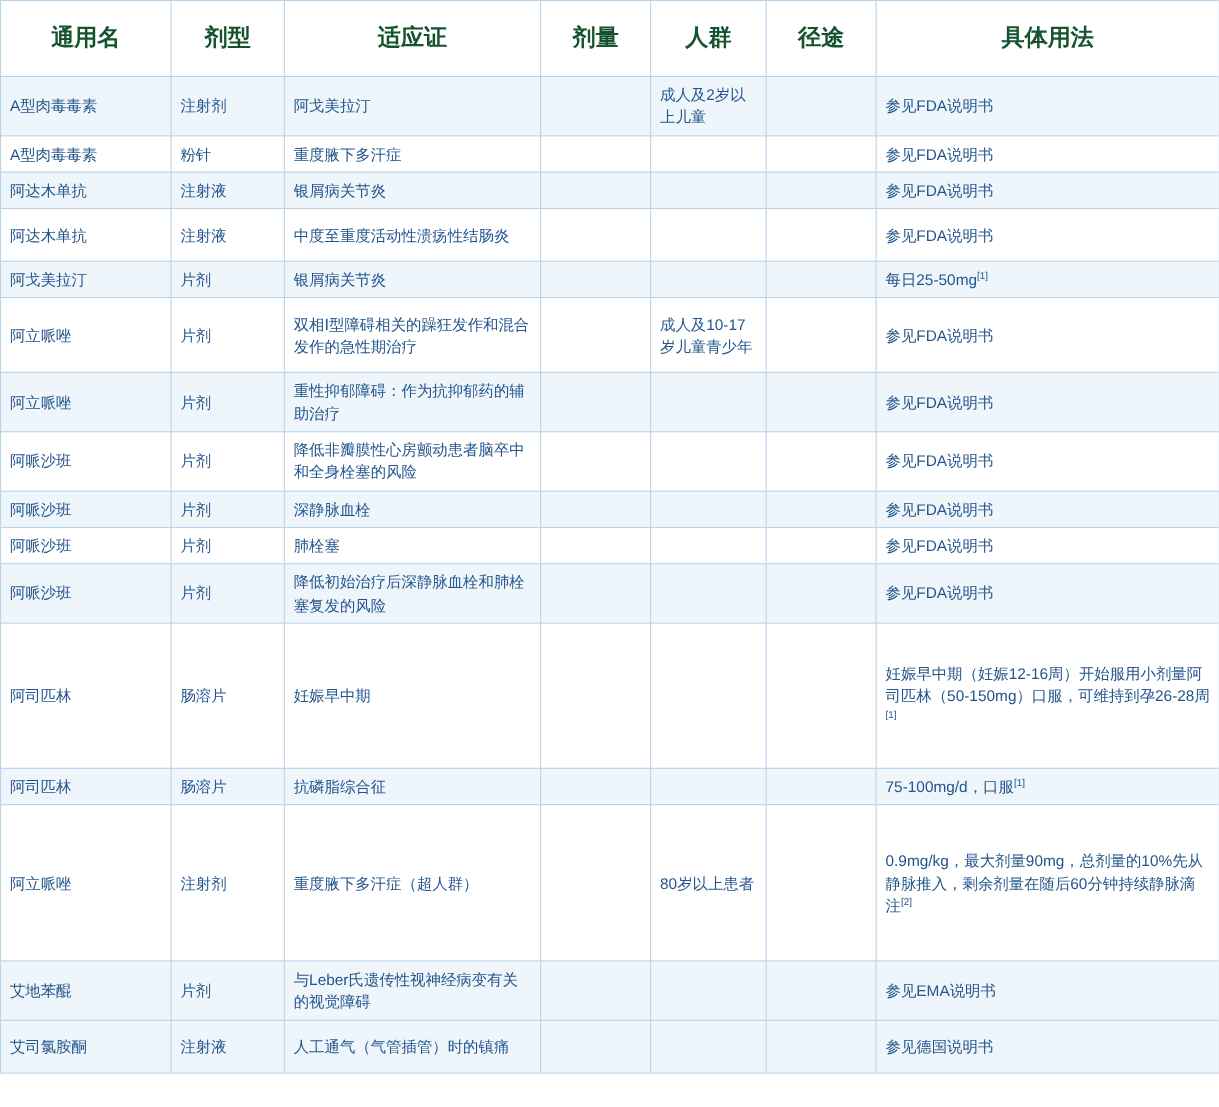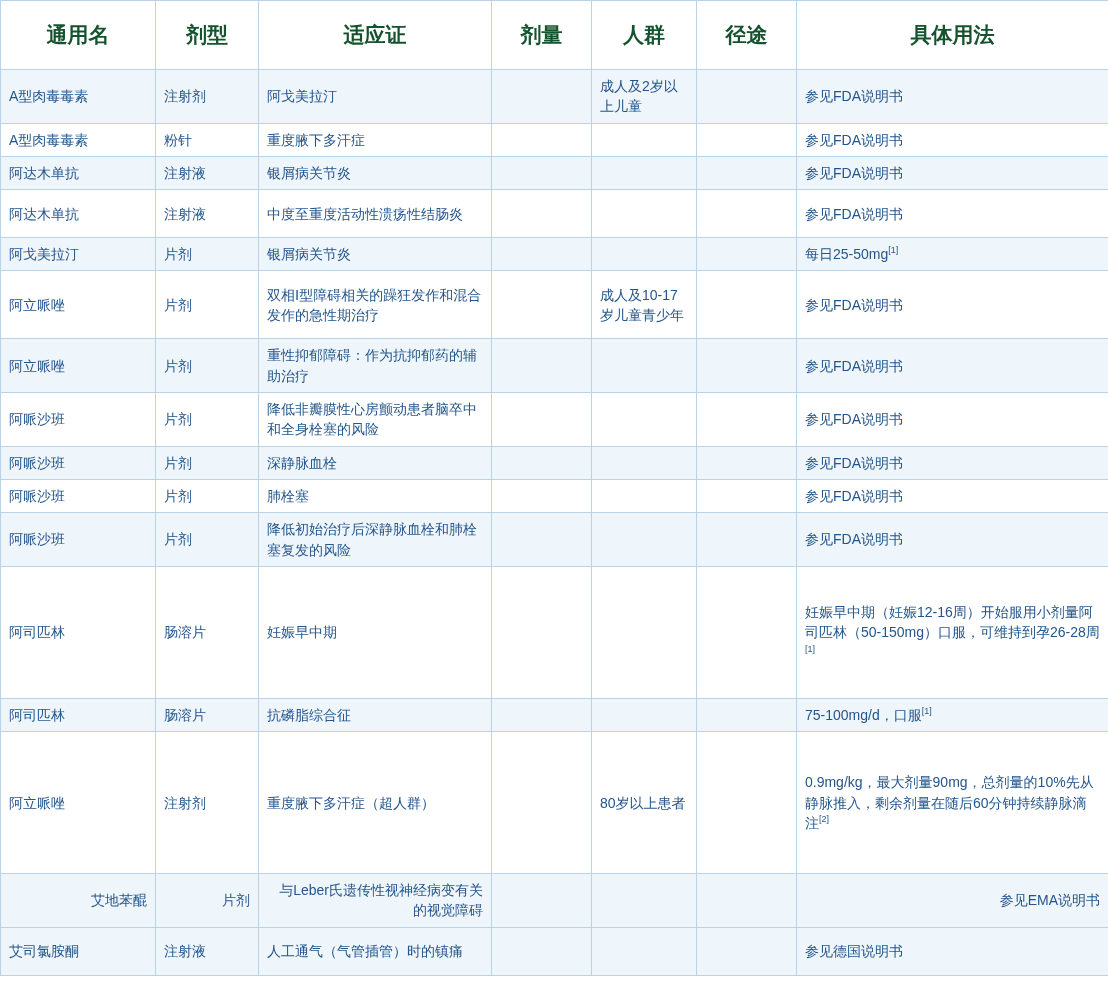--- a/index.html
+++ b/index.html
@@ -206,21 +206,21 @@
       </tr>
       <tr class="odd" style="height: 142px;">
         <td class="cell-name">阿立哌唑</td>
         <td>注射剂</td>
         <td>重度腋下多汗症（超人群）</td>
         <td></td>
         <td class="center-ish">80岁以上患者</td>
         <td></td>
         <td>0.9mg/kg，最大剂量90mg，总剂量的10%先从静脉推入，剩余剂量在随后60分钟持续静脉滴注<sup>[2]</sup></td>
       </tr>
-      <tr class="even" style="height: 48px; text-align: right;">
+      <tr class="even" style="height: 48px;">
         <td class="cell-name">艾地苯醌</td>
         <td>片剂</td>
         <td>与Leber氏遗传性视神经病变有关的视觉障碍</td>
         <td></td>
         <td class="center-ish"></td>
         <td></td>
         <td>参见EMA说明书</td>
       </tr>
       <tr class="even" style="height: 48px;">
         <td class="cell-name">艾司氯胺酮</td>

